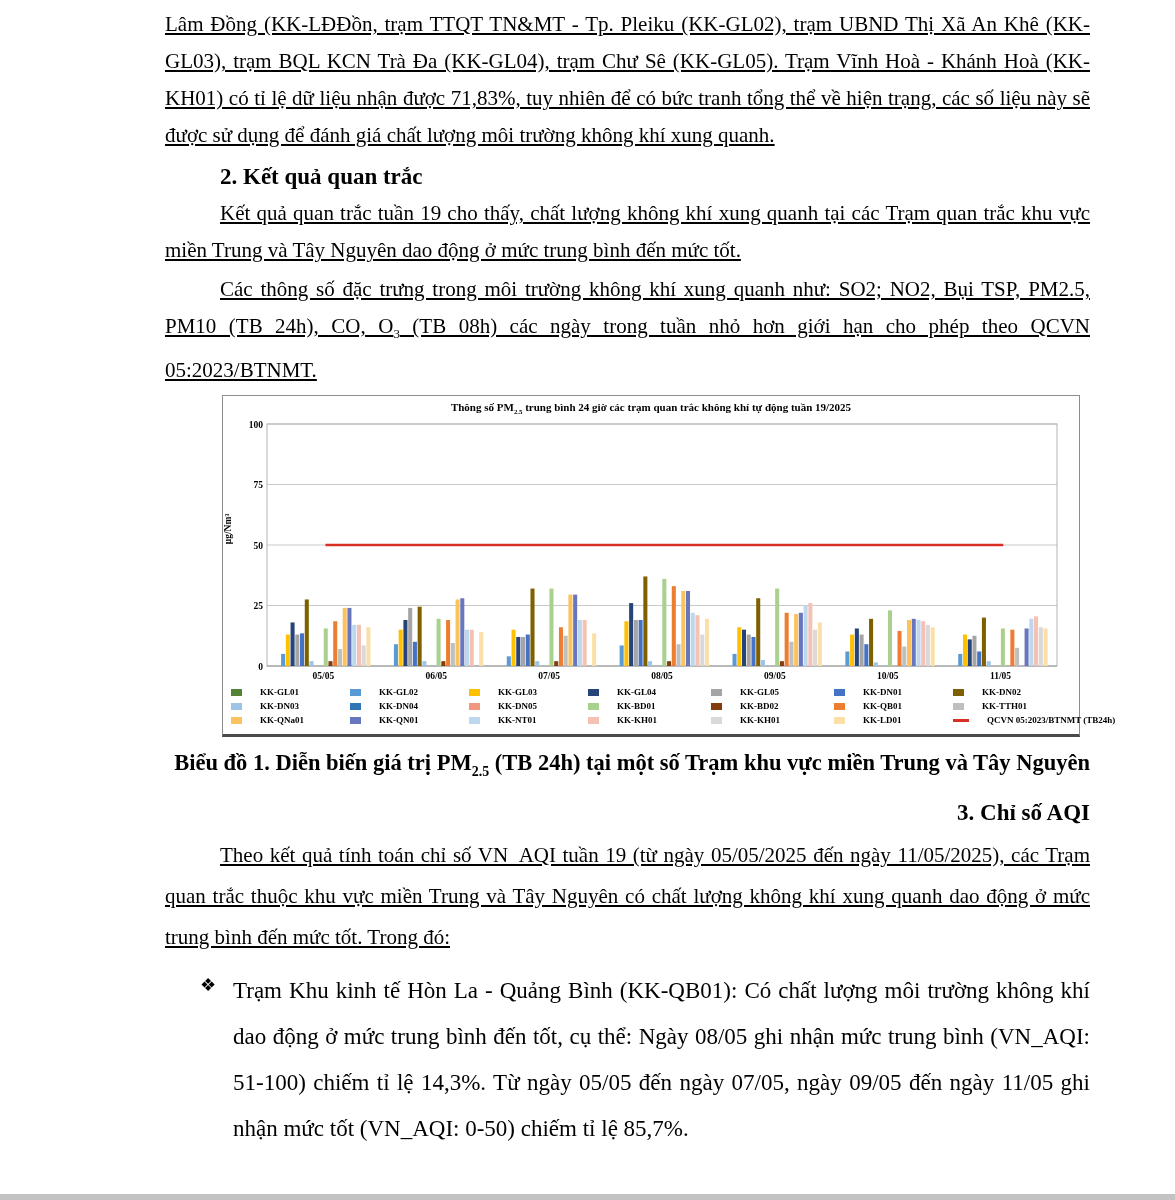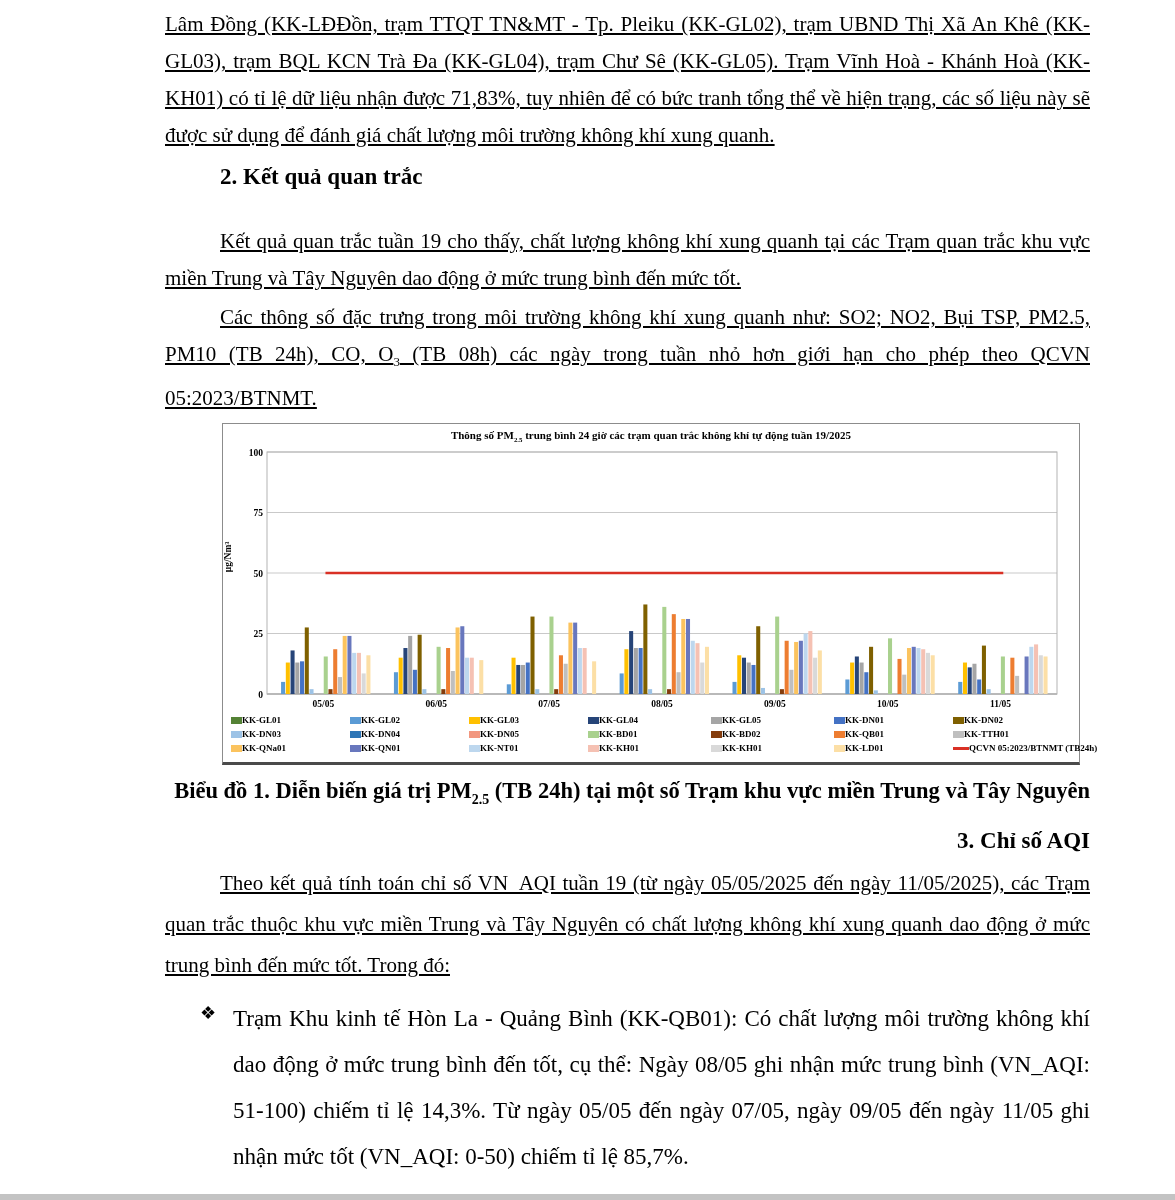--- a/index.html
+++ b/index.html
@@ -5,21 +5,21 @@
   * { box-sizing: border-box; }
   html, body { margin: 0; padding: 0; }
   body {
     width: 1175px; height: 1200px; overflow: hidden;
     background: #ffffff; color: #000;
     font-family: "Liberation Serif", serif;
     position: relative;
   }
   .page { padding: 6px 85px 0 165px; }
   .para { font-size: 21px; line-height: 37px; text-align: justify; margin: 0; text-decoration: underline; }
-  .indent1 { text-indent: 55px; margin-top: 28px; }
+  .indent1 { text-indent: 55px; }
   .hd { font-size: 23px; font-weight: bold; margin: 0; padding-left: 55px; line-height: 37px; }
   #h2 { margin-top: 4px; }
   #p3 { margin-top: 2px; }
   sub { font-size: 0.62em; }
 
   
   .chart-box {
     margin: 6px 0 0 57px; width: 858px; height: 342px;
     border: 1px solid #8c8c8c; border-bottom: 3px solid #4a4a4a;
     background: #fff; position: relative; padding-top: 5px;
@@ -28,21 +28,21 @@
   .yaxis-label {
     position: absolute; left: -30px; top: 128px; width: 70px; text-align: center;
     transform: rotate(-90deg); font-size: 9.5px; font-weight: bold;
   }
   #plot { display: block; margin-left: 16px; }
   .legend {
     display: grid; grid-template-columns: 119px 119px 119px 123px 123px 119px 1fr;
     padding: 1px 0 0 8px; row-gap: 4px;
     font-size: 9px; font-weight: bold; font-family: "Liberation Serif", serif;
   }
-  .li { display: flex; align-items: center; gap: 0; white-space: nowrap; }
+  .li { display: flex; align-items: center; gap: 18px; white-space: nowrap; }
   .sw { width: 11px; height: 7px; display: inline-block; flex: 0 0 11px; }
   .sw-line { width: 16px; height: 2.5px; display: inline-block; flex: 0 0 16px; }
 
   .caption { font-size: 22.5px; font-weight: bold; text-align: right; white-space: nowrap; margin: 10px 0 0 -5px; line-height: 32px; }
   #h3 { margin-top: 6px; text-align: right; }
   #p4 { line-height: 41px; margin-top: 4px; }
   .bullet { display: flex; margin-top: 10px; padding-left: 35px; }
   .bullet .marker { font-family: "DejaVu Sans", sans-serif; font-size: 18px; flex: 0 0 33px; padding-top: 6px; }
   .bullet .btext { font-size: 23px; line-height: 46px; text-align: justify; flex: 1; margin: 0; }
   .page-edge { position: absolute; left: 0; bottom: 0; width: 100%; height: 6px; background: #c3c3c3; }

